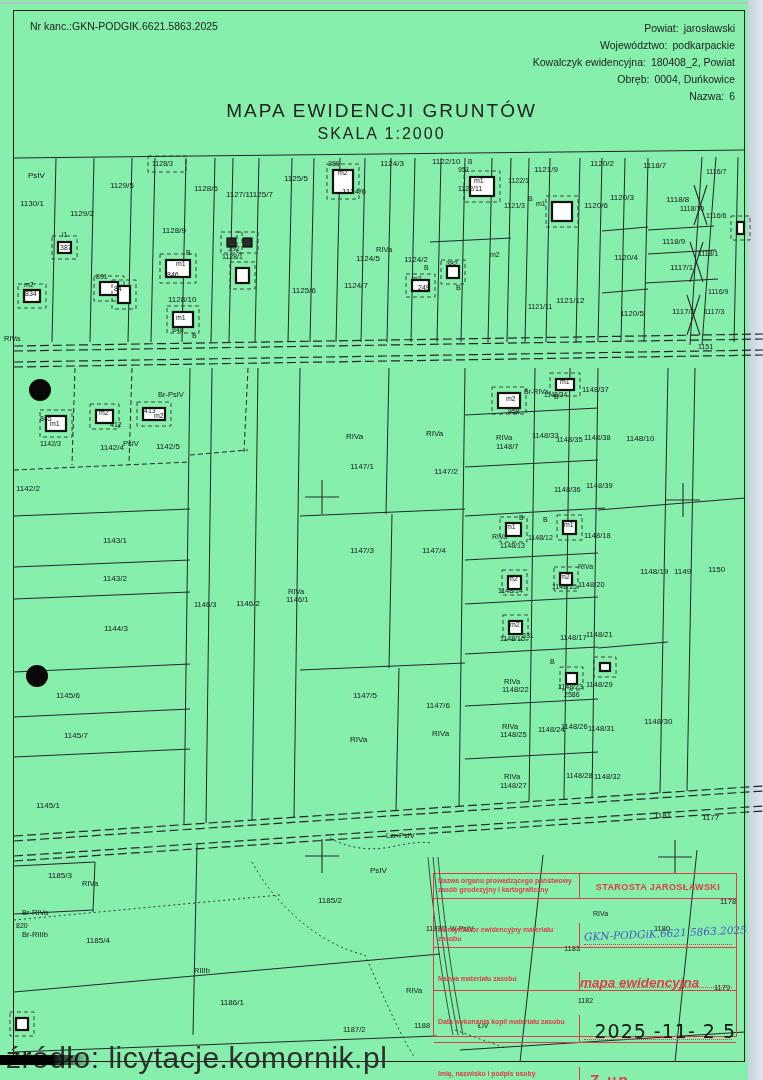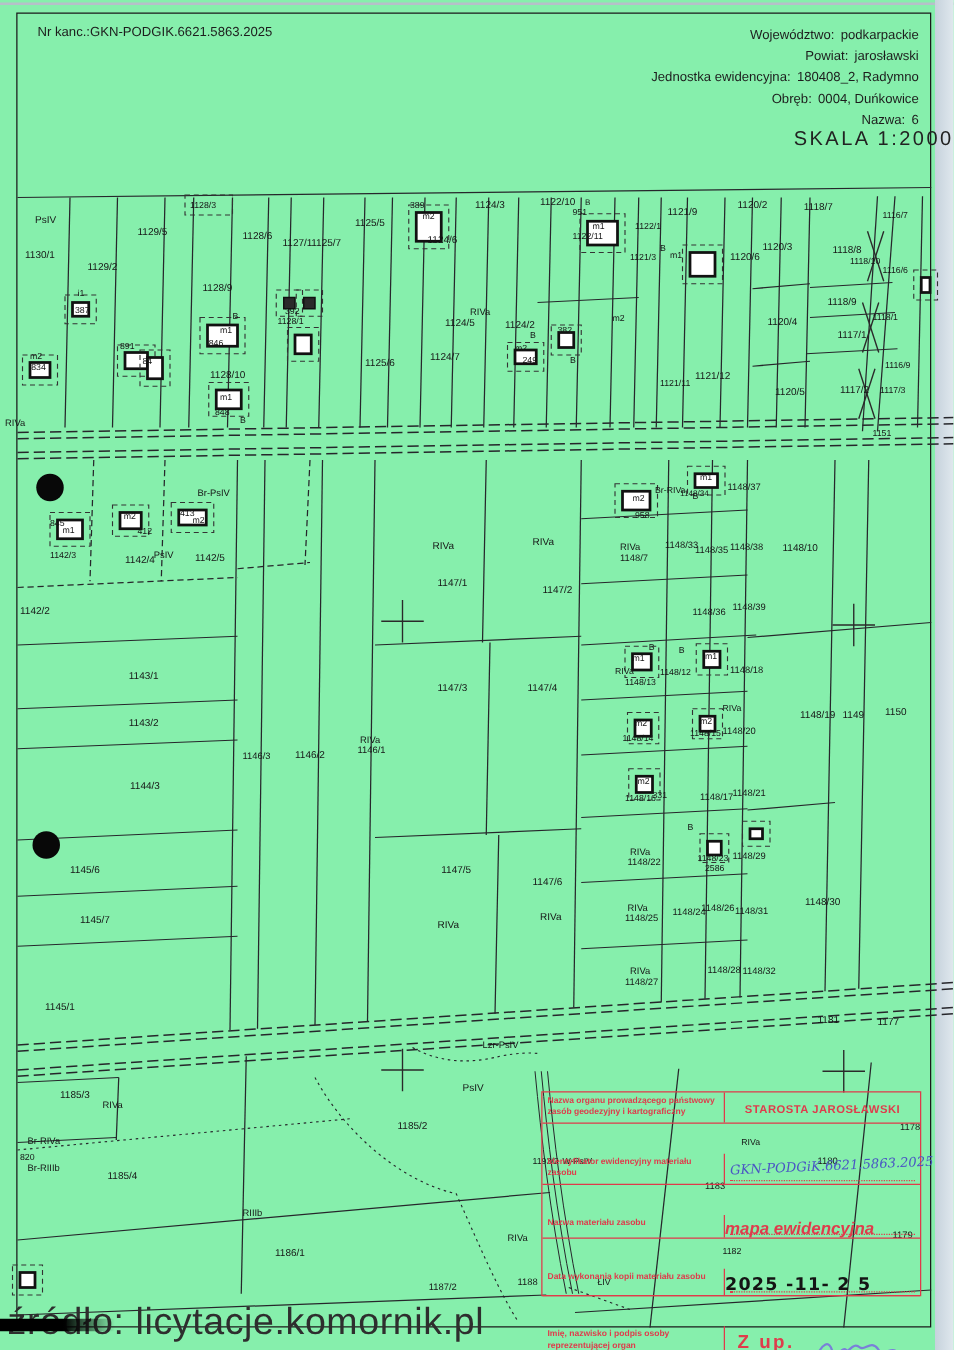--- a/index.html
+++ b/index.html
@@ -9,21 +9,21 @@
   .scan-right{position:absolute;left:748px;top:0;width:15px;height:100%;
               background:linear-gradient(90deg,#c6d2dc,#e0e8ee);}
   .frame{position:absolute;left:13px;top:10px;width:732px;height:1052px;
          border:1.6px solid #1a1a1a;box-sizing:border-box;}
   
   .case-no{position:absolute;left:30px;top:20px;font-size:10.5px;}
   .hdr-right{position:absolute;right:28px;top:20px;text-align:right;font-size:10.5px;line-height:17px;}
   .hdr-right .lab{margin-right:5px;}
   .title-block{position:absolute;left:0;right:0;top:100px;text-align:center;letter-spacing:2px;color:#222;}
   .map-title{font-size:19px;}
-  .map-scale{font-size:16px;margin-top:3px;text-align:right;}
+  .map-scale{font-size:16px;margin-top:3px;}
   
   svg.map{position:absolute;left:0;top:0;}
   .ln{stroke:#26262b;stroke-width:1;fill:none;}
   .ln.d{stroke-dasharray:5,3;}
   .ln.t{stroke-dasharray:2,3;stroke-width:0.9;}
   .ln.r{stroke-dasharray:9,4;stroke-width:1.2;}
   .ln.w{stroke-width:0.8;}
   .bld{fill:#fff;stroke:#111;stroke-width:2.2;}
   .bld.dark{fill:#2a2a2a;stroke:#111;stroke-width:1.2;}
   .bbox{fill:none;stroke:#333;stroke-width:0.9;stroke-dasharray:4,3;}
@@ -36,21 +36,21 @@
   .stamp .row{display:flex;border-bottom:1.3px solid #e03a4a;box-sizing:border-box;}
   .stamp .row:last-child{border-bottom:none;}
   .cell-l{width:146px;border-right:1.3px solid #e03a4a;box-sizing:border-box;
           color:#df3c4c;font-size:6.8px;line-height:1.32;padding:3px 4px;font-weight:bold;}
   .cell-r{flex:1;position:relative;color:#df3c4c;}
   .authority{font-size:9px;font-weight:bold;letter-spacing:0.4px;text-align:center;padding-top:8px;}
   .handwriting{position:absolute;left:4px;top:4px;font-family:"DejaVu Serif",serif;font-style:italic;
                color:#4a55c4;font-size:10.5px;white-space:nowrap;transform:rotate(-2.5deg);}
   .dotline{position:absolute;left:4px;right:4px;bottom:2px;border-bottom:1.6px dotted #df3c4c;}
   .material{font-size:13.5px;font-weight:bold;font-style:italic;text-align:left;padding-top:3px;}
-  .datestamp{font-size:14px;font-weight:bold;color:#141414;text-align:left;padding-top:5px;
+  .datestamp{font-size:19px;font-weight:normal;color:#141414;text-align:right;padding-top:5px;
              font-family:"DejaVu Sans",sans-serif;letter-spacing:1px;}
   .signer-title{font-size:15px;letter-spacing:2px;font-weight:bold;padding:4px 0 0 10px;}
   .signer-name{position:absolute;left:0;right:0;bottom:1px;text-align:center;font-size:11.5px;
                font-style:italic;font-weight:bold;transform:rotate(-2deg);}
   .sig-dotline{position:absolute;left:6px;right:6px;bottom:15px;border-bottom:1.6px dotted #df3c4c;}
   .sig{position:absolute;left:70px;top:8px;}
   
   .watermark{position:absolute;left:6px;top:1041px;font-size:30px;color:#2e2e2e;letter-spacing:0.5px;}
   .wm-bar{position:absolute;left:0;top:1055px;width:92px;height:10px;
           background:linear-gradient(90deg,#000 55%,rgba(0,0,0,0));}
@@ -59,28 +59,29 @@
 <body>
 
 <div class="page">
   <div class="scan-top-line"></div>
   <div class="scan-right"></div>
   <div class="frame"></div>
 
   <div class="case-no"><span>Nr kanc.:</span><span>GKN-PODGIK.6621.5863.2025</span></div>
 
   <div class="hdr-right">
+    <div><span class="lab">Powiat:</span><span>jarosławski</span></div>
     <div><span class="lab">Województwo:</span><span>podkarpackie</span></div>
-    <div><span class="lab">Powiat:</span><span>jarosławski</span></div>
-    <div><span class="lab">Jednostka ewidencyjna:</span><span>180408_2, Radymno</span></div>
+    <div><span class="lab">Kowalczyk ewidencyjna:</span><span>180408_2, Powiat</span></div>
     <div><span class="lab">Obręb:</span><span>0004, Duńkowice</span></div>
     <div><span class="lab">Nazwa:</span><span>6</span></div>
   </div>
 
   <div class="title-block">
+    <div class="map-title">MAPA EWIDENCJI GRUNTÓW</div>
     <div class="map-scale">SKALA 1:2000</div>
   </div>
 
   <svg class="map" width="763" height="1080" viewBox="0 0 763 1080">
     <g id="g-lines">
         <line x1="56" y1="158" x2="52" y2="342" class="ln "></line>
         <line x1="94" y1="158" x2="90" y2="342" class="ln "></line>
         <line x1="132" y1="158" x2="128" y2="342" class="ln "></line>
         <line x1="155" y1="158" x2="151" y2="342" class="ln "></line>
         <line x1="186" y1="158" x2="182" y2="342" class="ln "></line>

